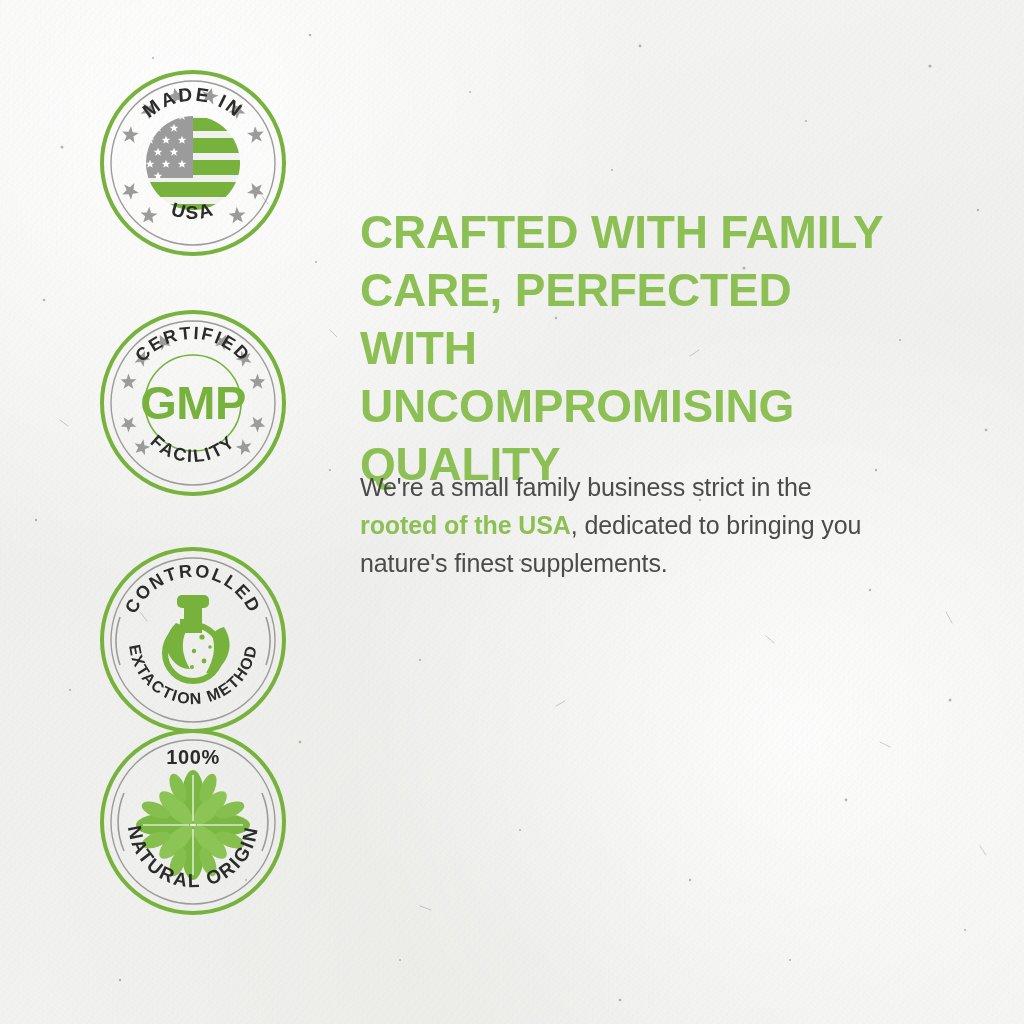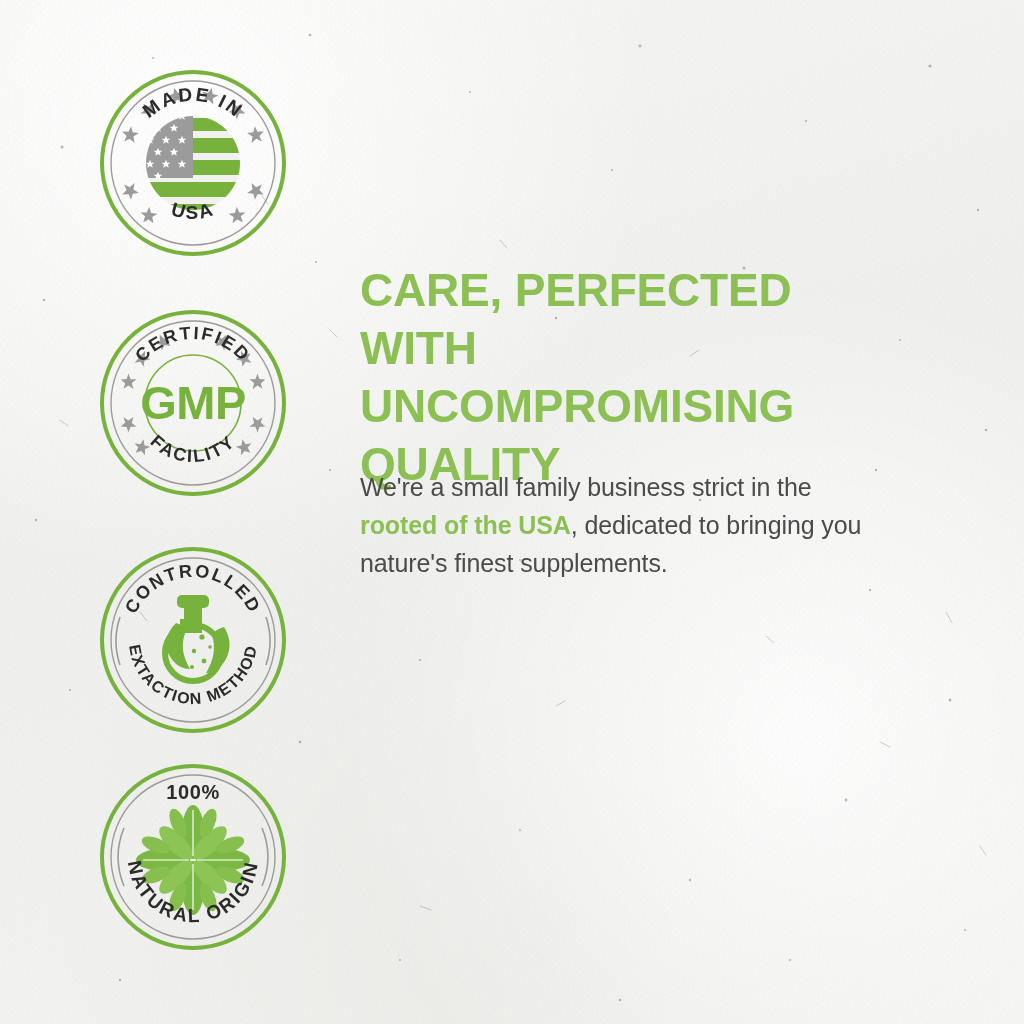--- a/index.html
+++ b/index.html
@@ -56,21 +56,21 @@
     position: absolute;
     left: 98px;
     width: 190px;
     height: 190px;
   }
   .badge svg { display: block; width: 190px; height: 190px; }
 
   #badge-made-in-usa   { top: 68px; }
   #badge-gmp           { top: 308px; }
   #badge-extraction    { top: 545px; }
-  #badge-natural       { top: 762px; }
+  #badge-natural       { top: 727px; }
 
   .content-col {
     position: absolute;
     left: 360px;
     top: 0;
     width: 560px;
     height: 1024px;
   }
 
   
@@ -424,21 +424,21 @@
           <textPath href="#arc-nat-bot" startOffset="50%" text-anchor="middle">NATURAL ORIGIN</textPath>
         </text>
       </svg>
     </div>
 
   </div>
 
   <div class="content-col">
 
     <h1 class="headline">
-      <br>
+      <span>CRAFTED WITH FAMILY</span><br>
       <span>CARE, PERFECTED WITH</span><br>
       <span>UNCOMPROMISING</span><br>
       <span>QUALITY</span>
     </h1>
 
     <div class="body-copy">
       <p><span>We're a small family business strict in the </span><span class="hl">rooted of the USA</span><span>, dedicated to bringing you nature's finest supplements.</span></p>
 
     </div>
 

